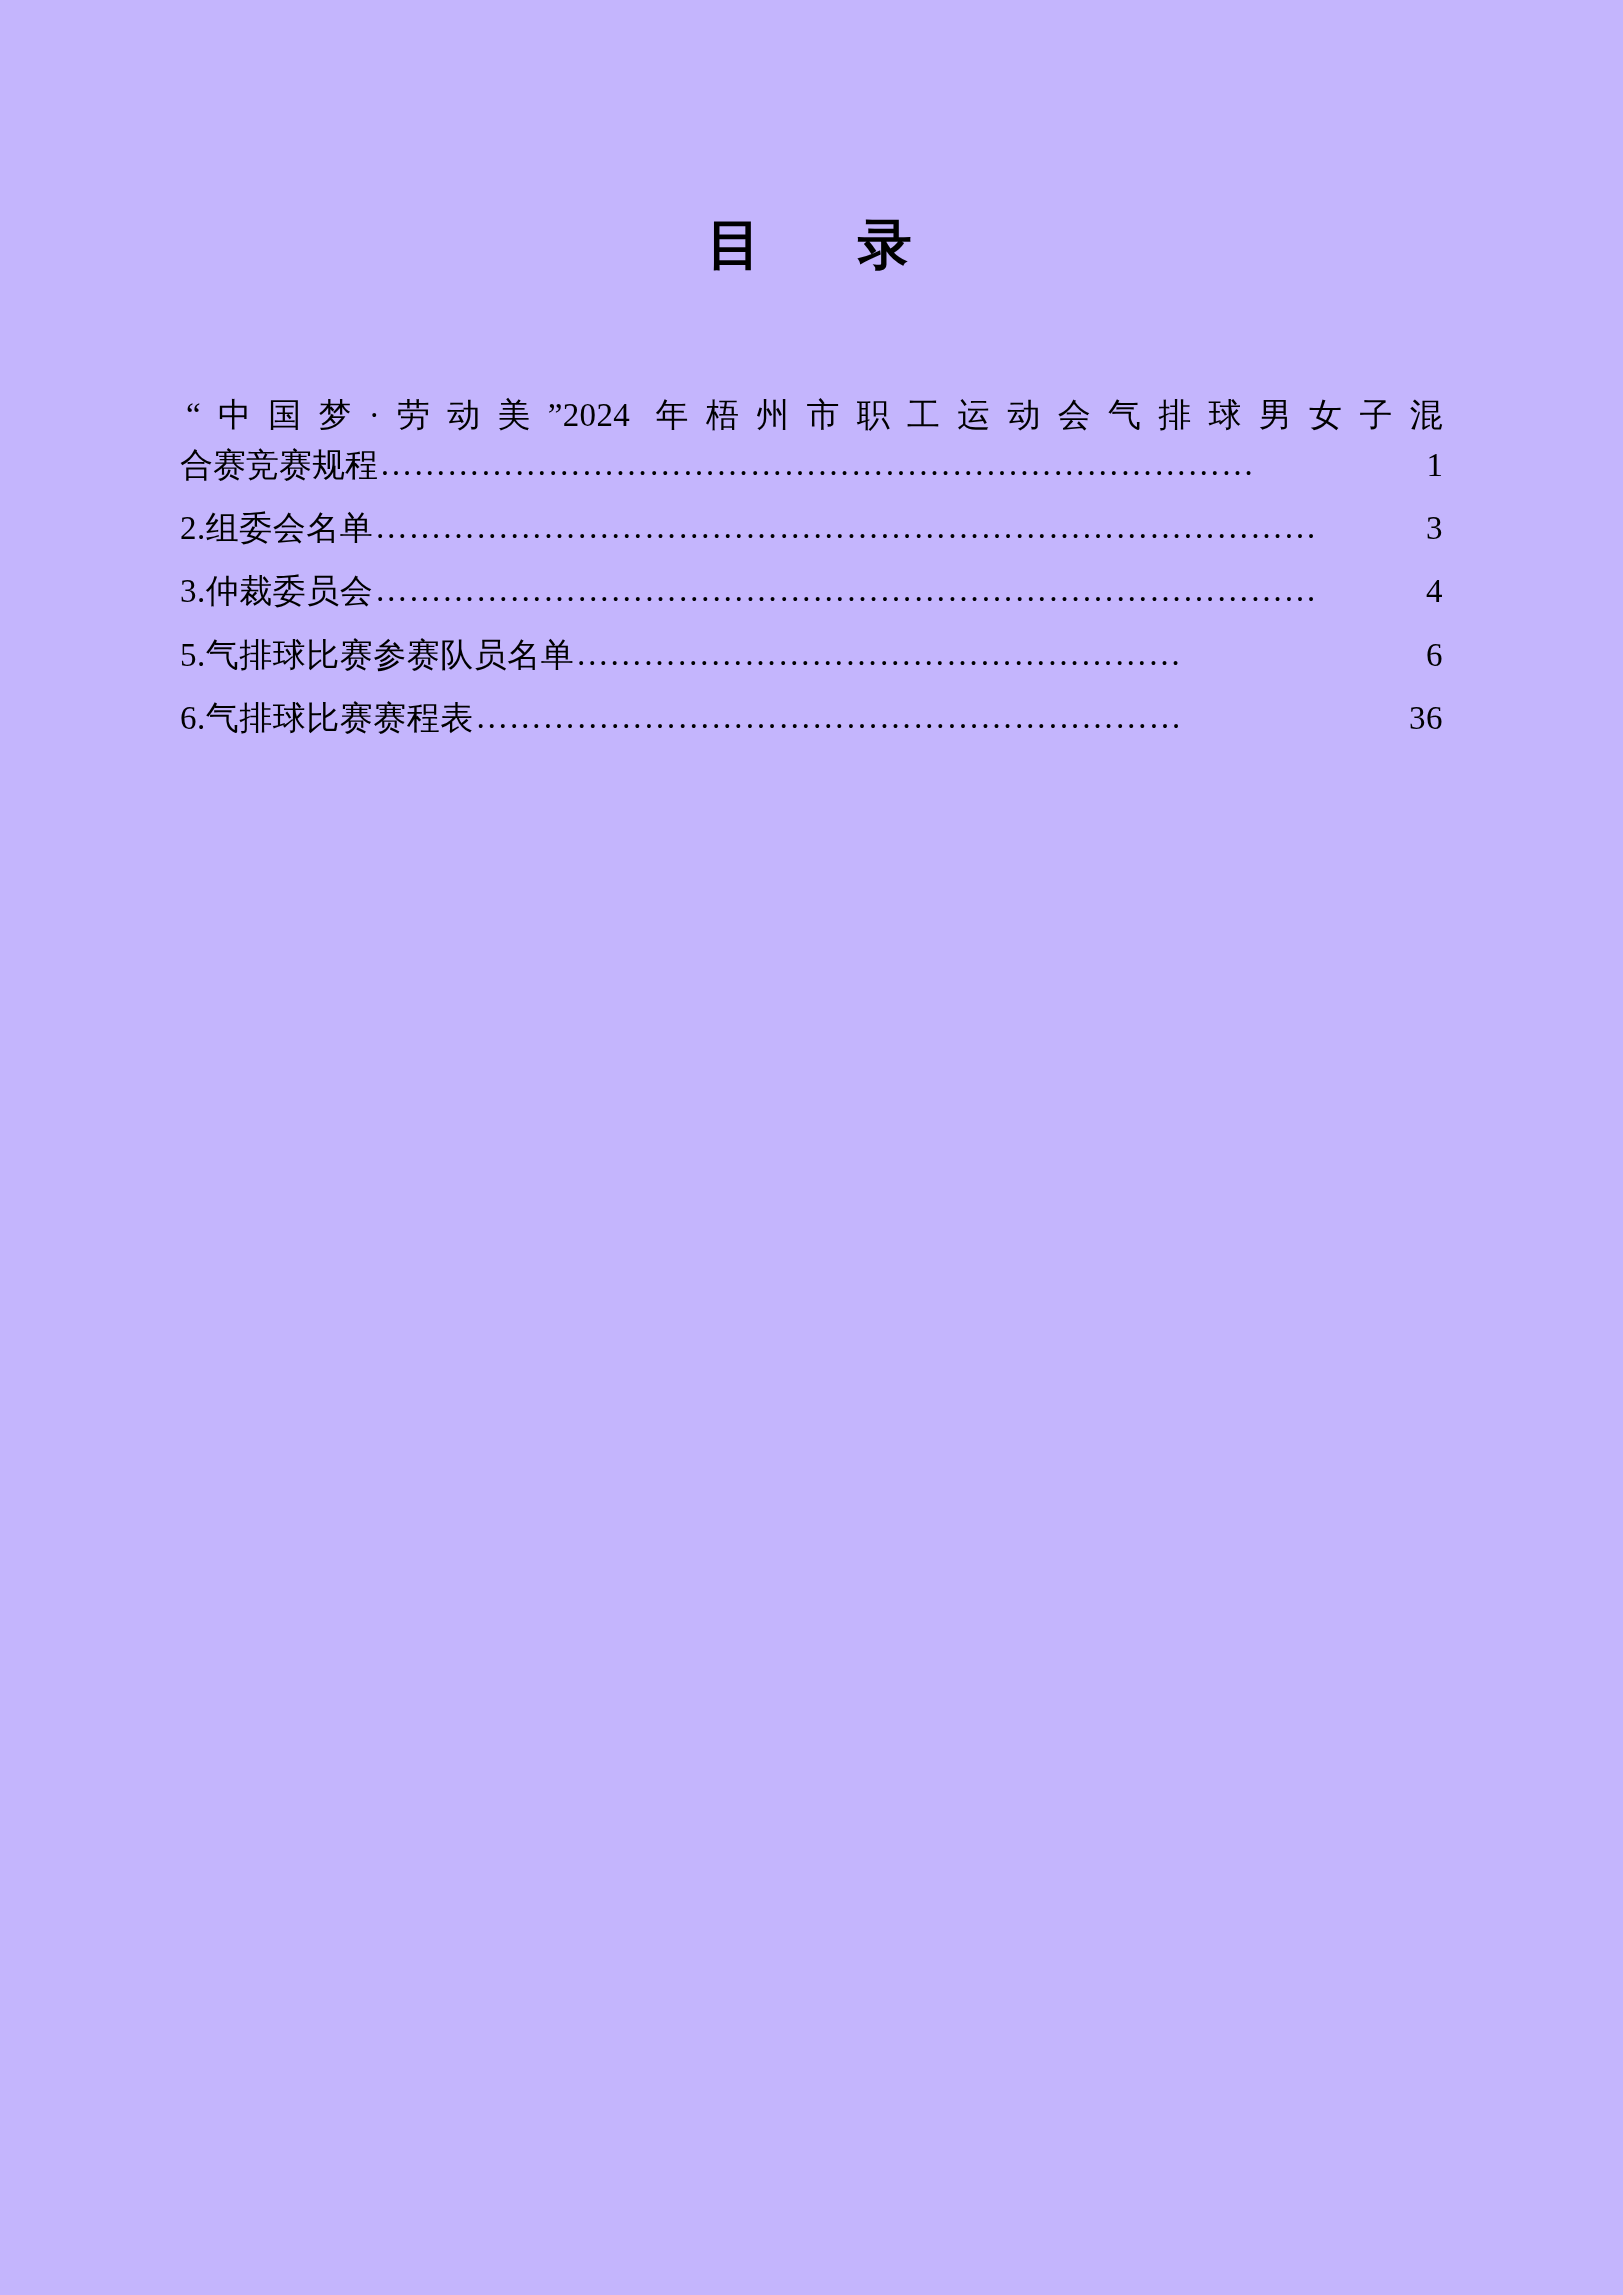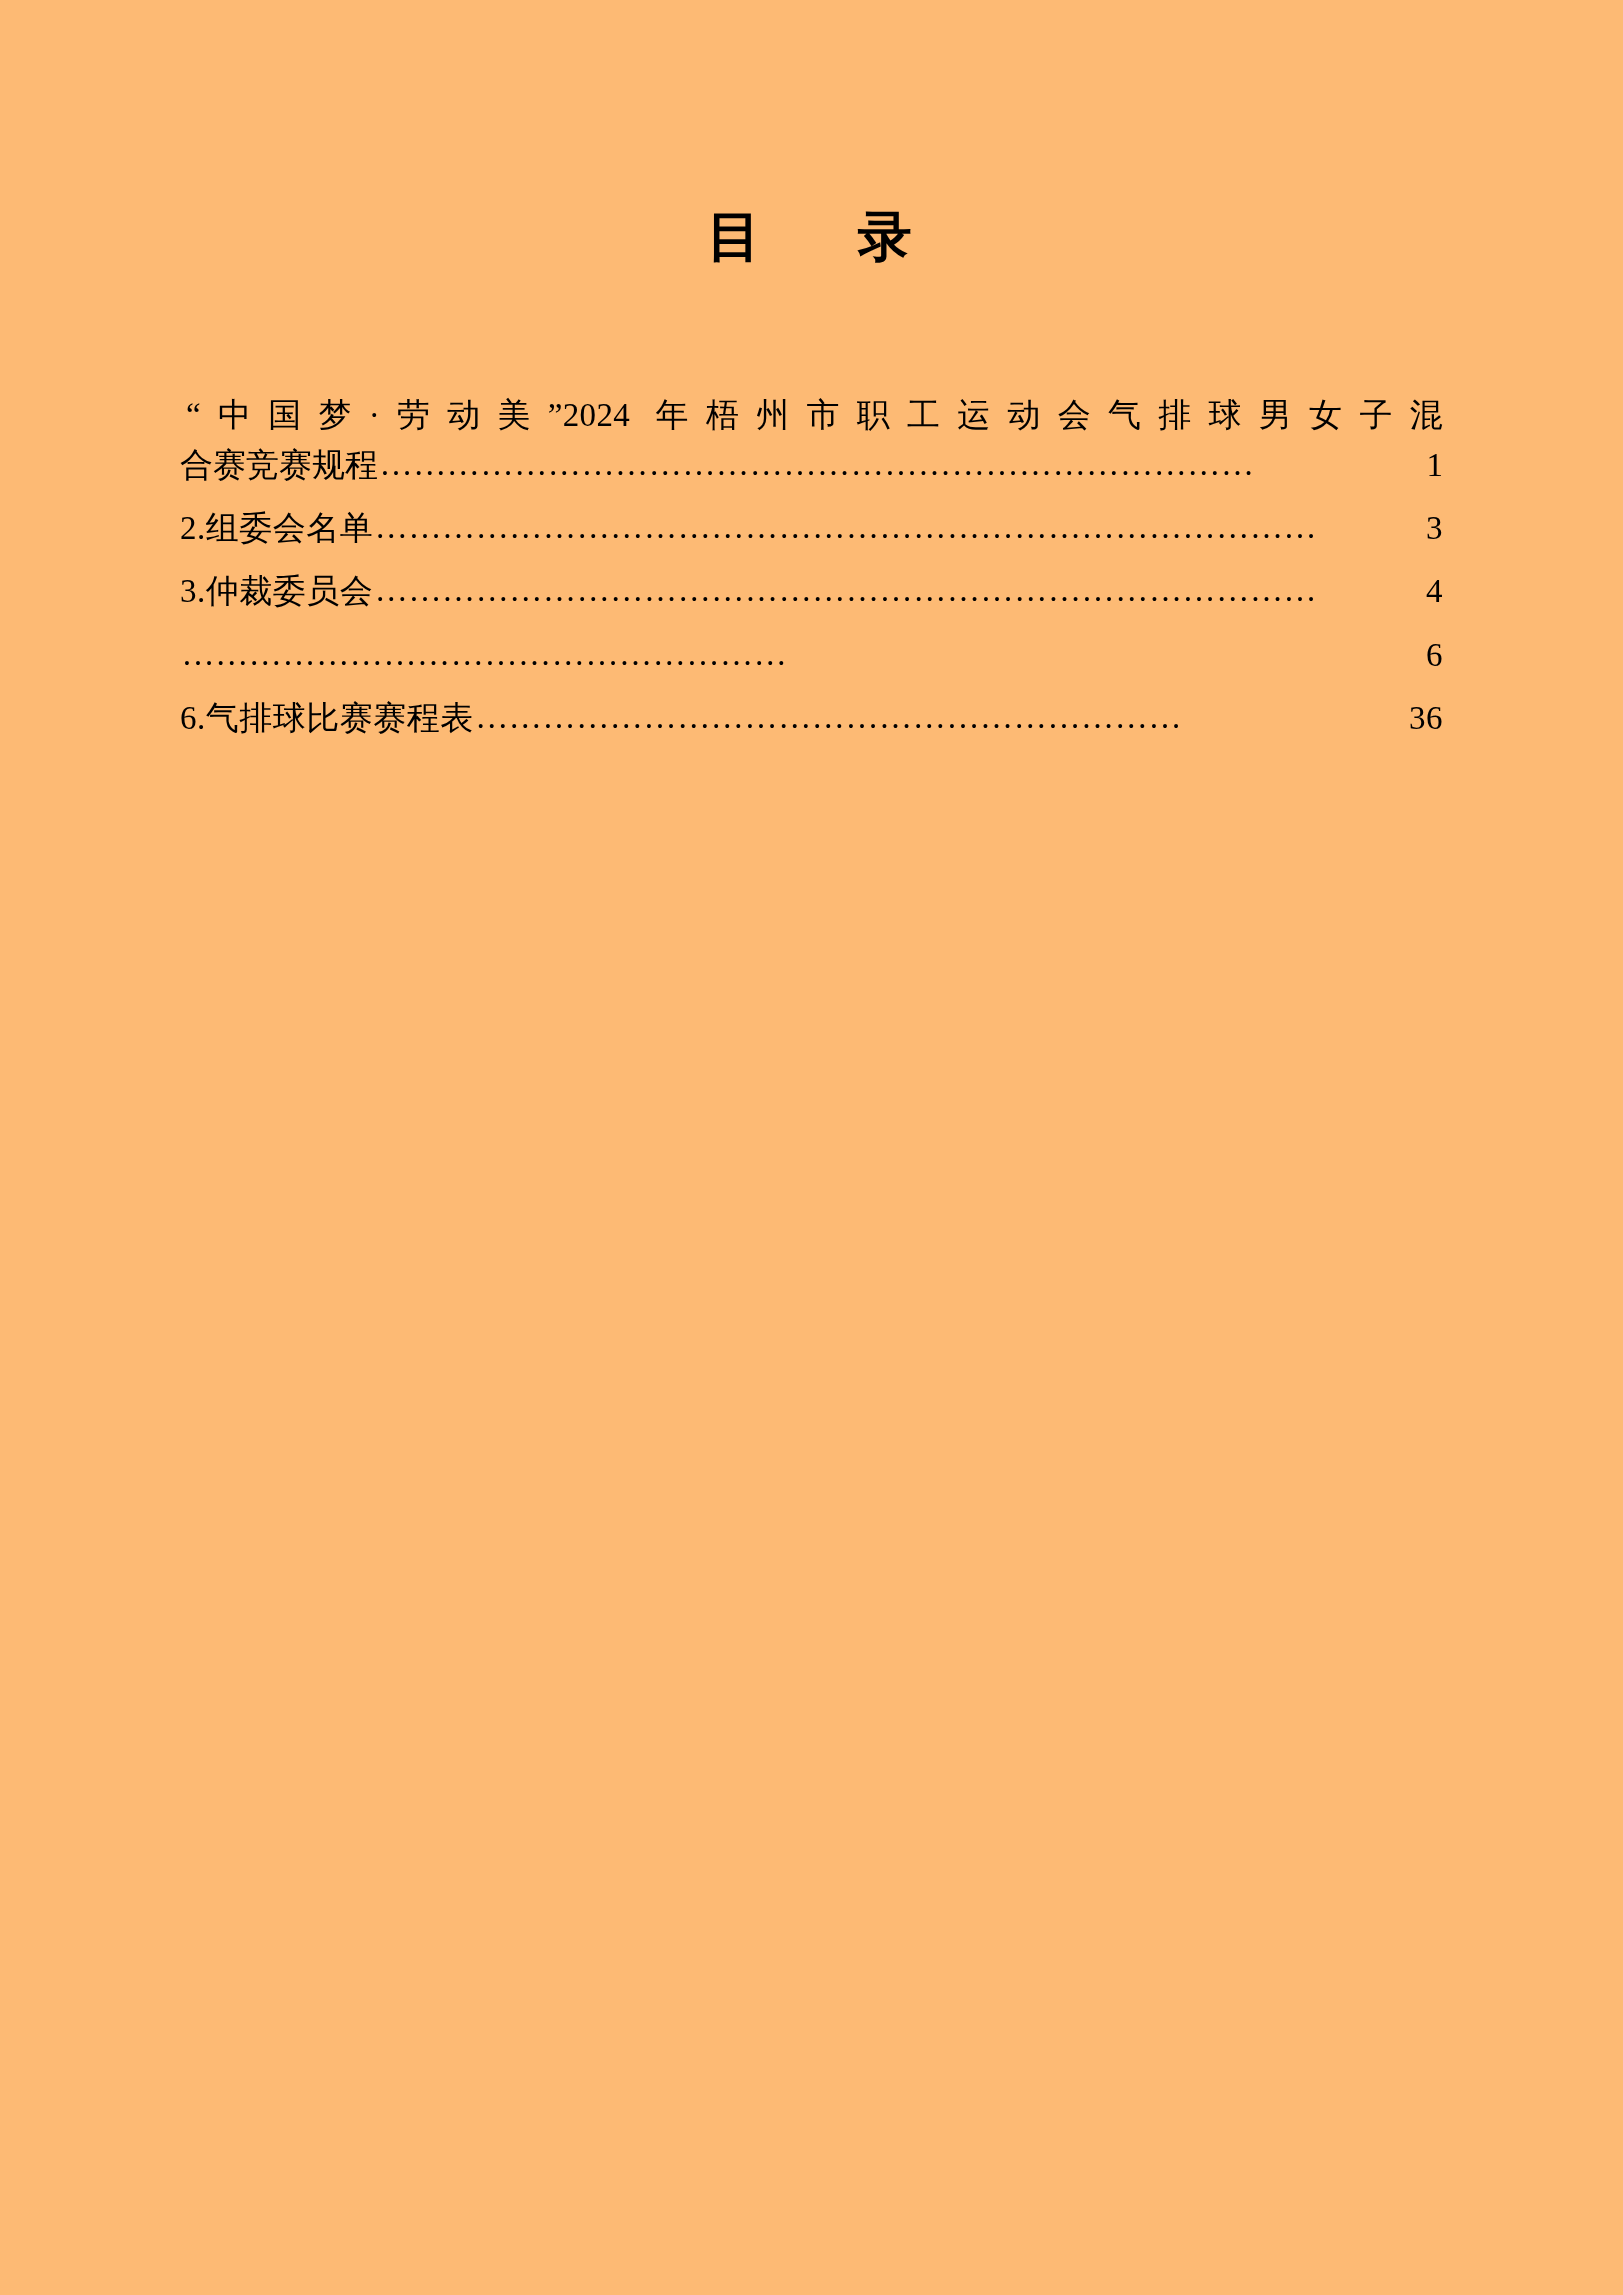--- a/index.html
+++ b/index.html
@@ -11,23 +11,23 @@
     width: 1623px;
     height: 2295px;
     font-family: "Liberation Serif", "DejaVu Serif", serif;
     color: #000000;
     overflow: hidden;
   }
   .page {
     position: relative;
     width: 1623px;
     height: 2295px;
-    background: #fdba74;
+    background: #c4b5fd;
     box-sizing: border-box;
-    padding: 0;
+    padding: 8px;
   }
   .doc-title {
     text-align: center;
     font-family: "DejaVu Serif", "Liberation Serif", serif;
     font-weight: bold;
     font-size: 54px;
     letter-spacing: 0.08em;
     margin: 0;
     padding-top: 209px;
     line-height: 1;
@@ -127,20 +127,21 @@
       <div class="toc-row">
         <span class="entry-text">3.仲裁委员会</span>
         <span class="leader">…………………………………………………………………………</span>
         <span class="page-num">4</span>
       </div>
     </div>
 
 
     <div class="toc-entry">
       <div class="toc-row">
+        <span class="entry-text">5.气排球比赛参赛队员名单</span>
         <span class="leader">………………………………………………</span>
         <span class="page-num">6</span>
       </div>
     </div>
 
     <div class="toc-entry">
       <div class="toc-row">
         <span class="entry-text">6.气排球比赛赛程表</span>
         <span class="leader">………………………………………………………</span>
         <span class="page-num">36</span>

